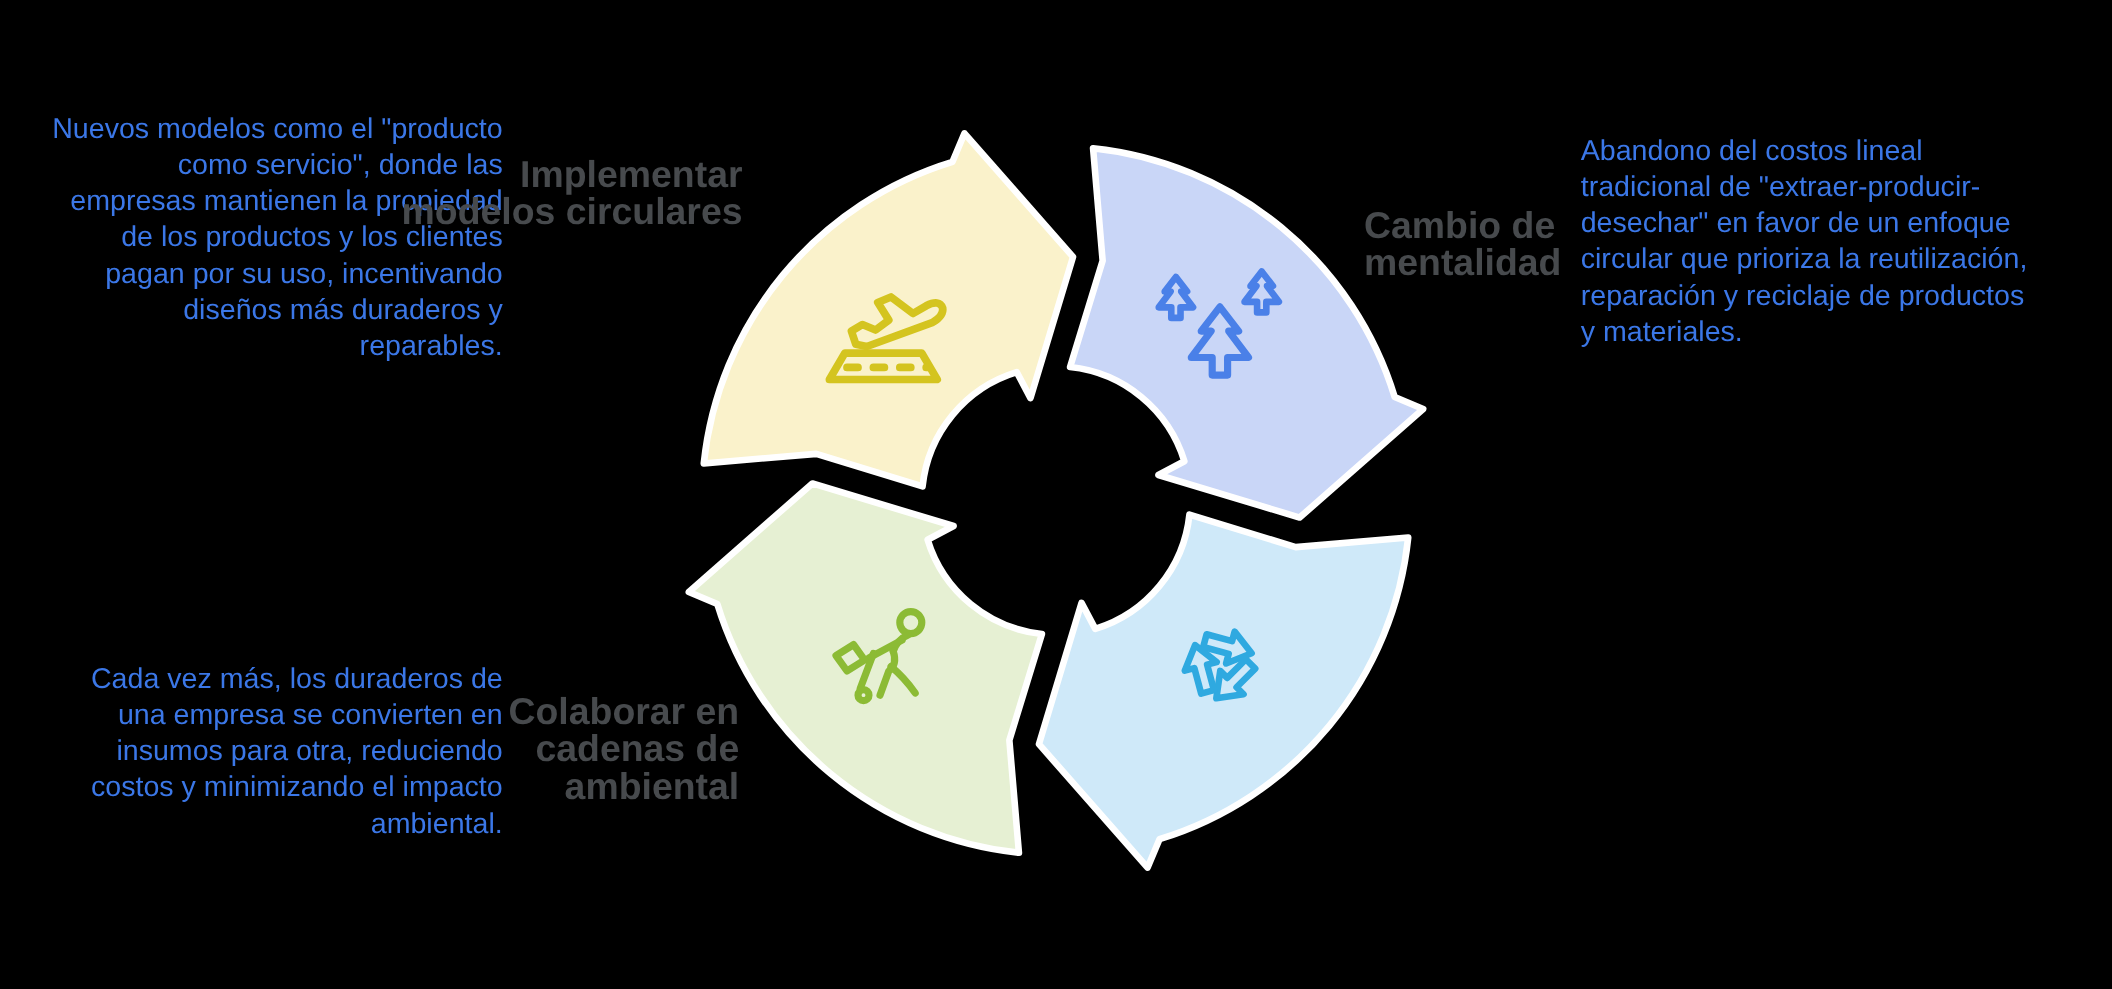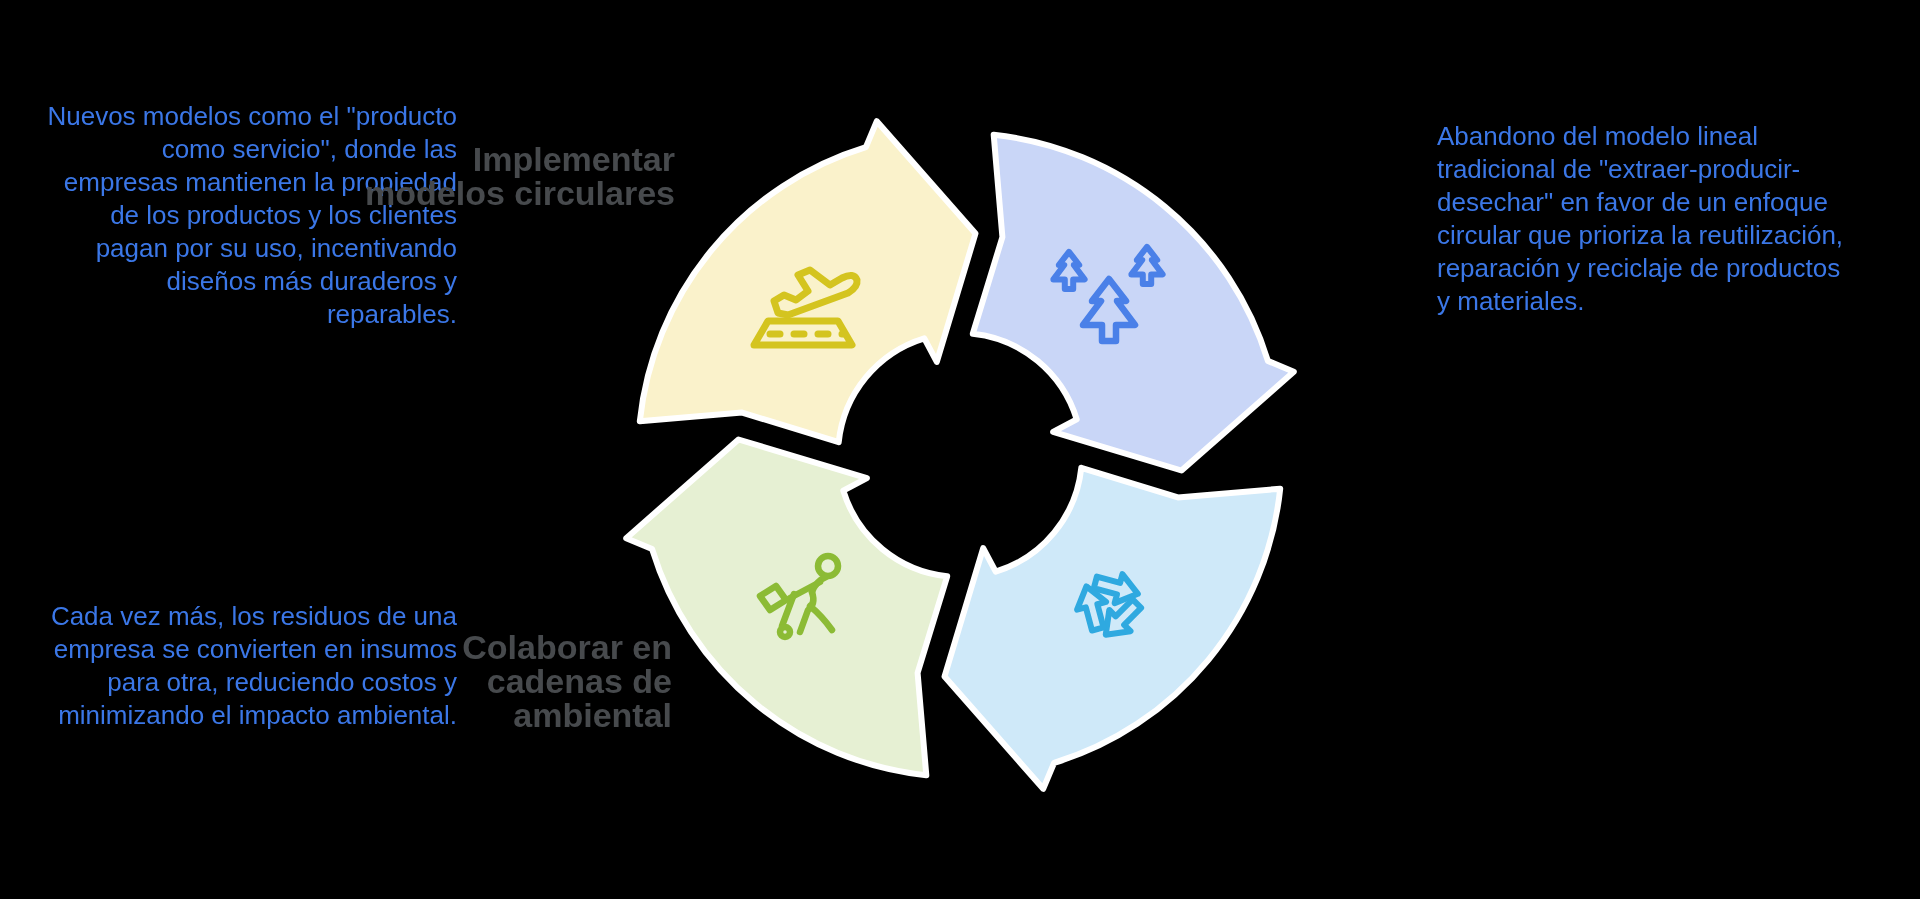--- a/index.html
+++ b/index.html
@@ -27,24 +27,25 @@
 </style>
 </head>
 <body>
 
 <div class="canvas" style="--para: #3b77e7; --title: #474a4d; background: rgb(0, 0, 0);">
 
   <div id="tl-para" class="para right">Nuevos modelos como el "producto como servicio", donde las empresas mantienen la propiedad de los productos y los clientes pagan por su uso, incentivando diseños más duraderos y reparables.</div>
 
   <div id="tl-title" class="title right">Implementar modelos circulares</div>
 
+  <div id="tr-title" class="title">Cambio de mentalidad</div>
 
-  <div id="tr-para" class="para">Abandono del modelo lineal tradicional de "extraer-producir-desechar" en favor de un enfoque circular que prioriza la reutilización, reparación y reciclaje de productos y materiales.</div>
+  <div id="tr-para" class="para">Abandono del costos lineal tradicional de "extraer-producir-desechar" en favor de un enfoque circular que prioriza la reutilización, reparación y reciclaje de productos y materiales.</div>
 
-  <div id="bl-para" class="para right">Cada vez más, los residuos de una empresa se convierten en insumos para otra, reduciendo costos y minimizando el impacto ambiental.</div>
+  <div id="bl-para" class="para right">Cada vez más, los duraderos de una empresa se convierten en insumos para otra, reduciendo costos y minimizando el impacto ambiental.</div>
 
   <div id="bl-title" class="title right">Colaborar en cadenas de ambiental</div>
 
 
   <svg id="ring" viewBox="-345 -345 690 690" xmlns="http://www.w3.org/2000/svg">
     <g id="segments">
         <path d="M 33.7 -320.2 A 322 322 0 0 1 307.9 -94.1 L 333.8 -83.2 L 221.5 15.5 L 93.1 -23.2 L 116.7 -35.7 A 122 122 0 0 0 12.8 -121.3 L 42.4 -217.9 Z" transform="rotate(270)" fill="#faf2cb" stroke="#ffffff" stroke-width="6" stroke-linejoin="round"></path>
         <path d="M 33.7 -320.2 A 322 322 0 0 1 307.9 -94.1 L 333.8 -83.2 L 221.5 15.5 L 93.1 -23.2 L 116.7 -35.7 A 122 122 0 0 0 12.8 -121.3 L 42.4 -217.9 Z" transform="rotate(0)" fill="#c9d6f7" stroke="#ffffff" stroke-width="6" stroke-linejoin="round"></path>
         <path d="M 33.7 -320.2 A 322 322 0 0 1 307.9 -94.1 L 333.8 -83.2 L 221.5 15.5 L 93.1 -23.2 L 116.7 -35.7 A 122 122 0 0 0 12.8 -121.3 L 42.4 -217.9 Z" transform="rotate(90)" fill="#cfe9f9" stroke="#ffffff" stroke-width="6" stroke-linejoin="round"></path>
         <path d="M 33.7 -320.2 A 322 322 0 0 1 307.9 -94.1 L 333.8 -83.2 L 221.5 15.5 L 93.1 -23.2 L 116.7 -35.7 A 122 122 0 0 0 12.8 -121.3 L 42.4 -217.9 Z" transform="rotate(180)" fill="#e6f0d3" stroke="#ffffff" stroke-width="6" stroke-linejoin="round"></path>

